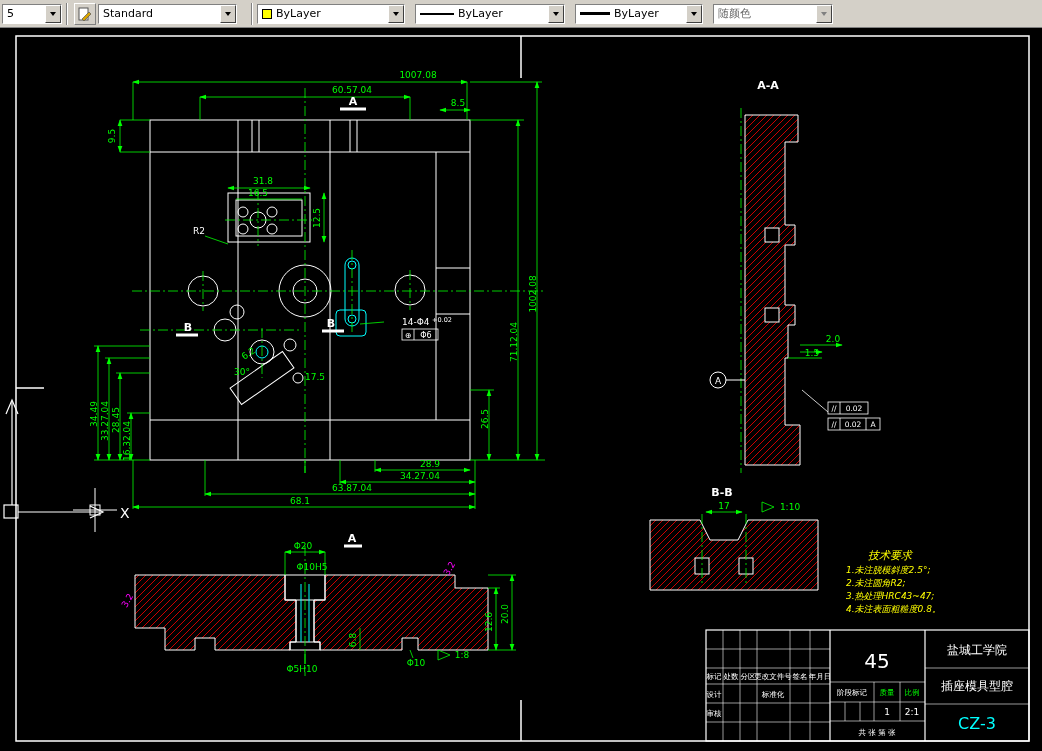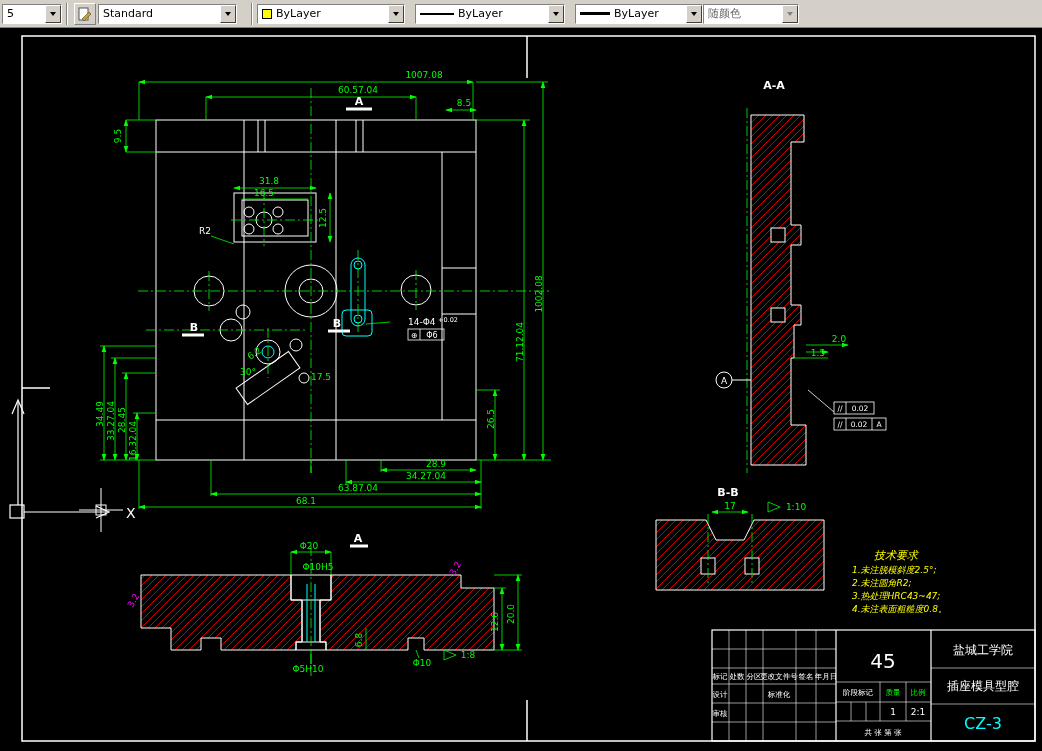--- a/index.html
+++ b/index.html
@@ -23,21 +23,21 @@
   .tb-sep { width:2px; height:22px; border-left:1px solid #808080;
             border-right:1px solid #ffffff; margin:0 4px; }
   .tool-btn { width:22px; height:22px; background:#d4d0c8; border:1px solid;
               border-color:#ffffff #808080 #808080 #ffffff; margin:0 2px;
               display:flex; align-items:center; justify-content:center; }
   .swatch { width:10px; height:10px; background:#ffff00; border:1px solid #000;
             margin-left:4px; flex:none; }
   .lt-sample { width:34px; height:0; border-top:2px solid #000; margin-left:4px; flex:none; }
   .lw-sample { width:30px; height:0; border-top:3px solid #000; margin-left:4px; flex:none; }
   
-  .canvas { position:absolute; top:28px; left:6px; width:844px; height:723px; background:#000; }
+  .canvas { position:absolute; top:28px; left:0; width:844px; height:723px; background:#000; }
   svg text { font-family:"DejaVu Sans", sans-serif; }
   .dim  { fill:#00ff00; font-size:9px; text-anchor:middle; }
   .dimw { fill:#ffffff; font-size:9px; text-anchor:middle; }
   .sec  { fill:#ffffff; font-size:11px; font-weight:bold; text-anchor:middle; }
   .note { fill:#ffff00; font-size:9px; font-style:italic; }
   .fin  { fill:#ff00ff; font-size:9px; text-anchor:middle; }
   .tb-s { fill:#ffffff; font-size:7.5px; text-anchor:middle; }
   .tb-g { fill:#00ff00; font-size:7.5px; text-anchor:middle; }
   .tb-m { fill:#ffffff; font-size:9px; text-anchor:middle; }
 </style>
@@ -81,21 +81,21 @@
           <span class="arrow"></span>
         </span>
     </div>
     <div class="combo" style="width:128px;margin-left:10px">
       <span class="lw-sample"></span>
       <span class="combo-text">ByLayer</span>
       <span class="combo-btn">
           <span class="arrow"></span>
         </span>
     </div>
-    <div class="combo disabled" style="width:96px;margin-left:0">
+    <div class="combo disabled" style="width:120px;margin-left:10px">
       <span class="combo-text">随颜色</span>
       <span class="combo-btn">
           <span class="arrow"></span>
         </span>
     </div>
   </div>
 
   <div class="canvas">
   <svg width="1042" height="723" viewBox="0 0 1042 723">
     <defs>

